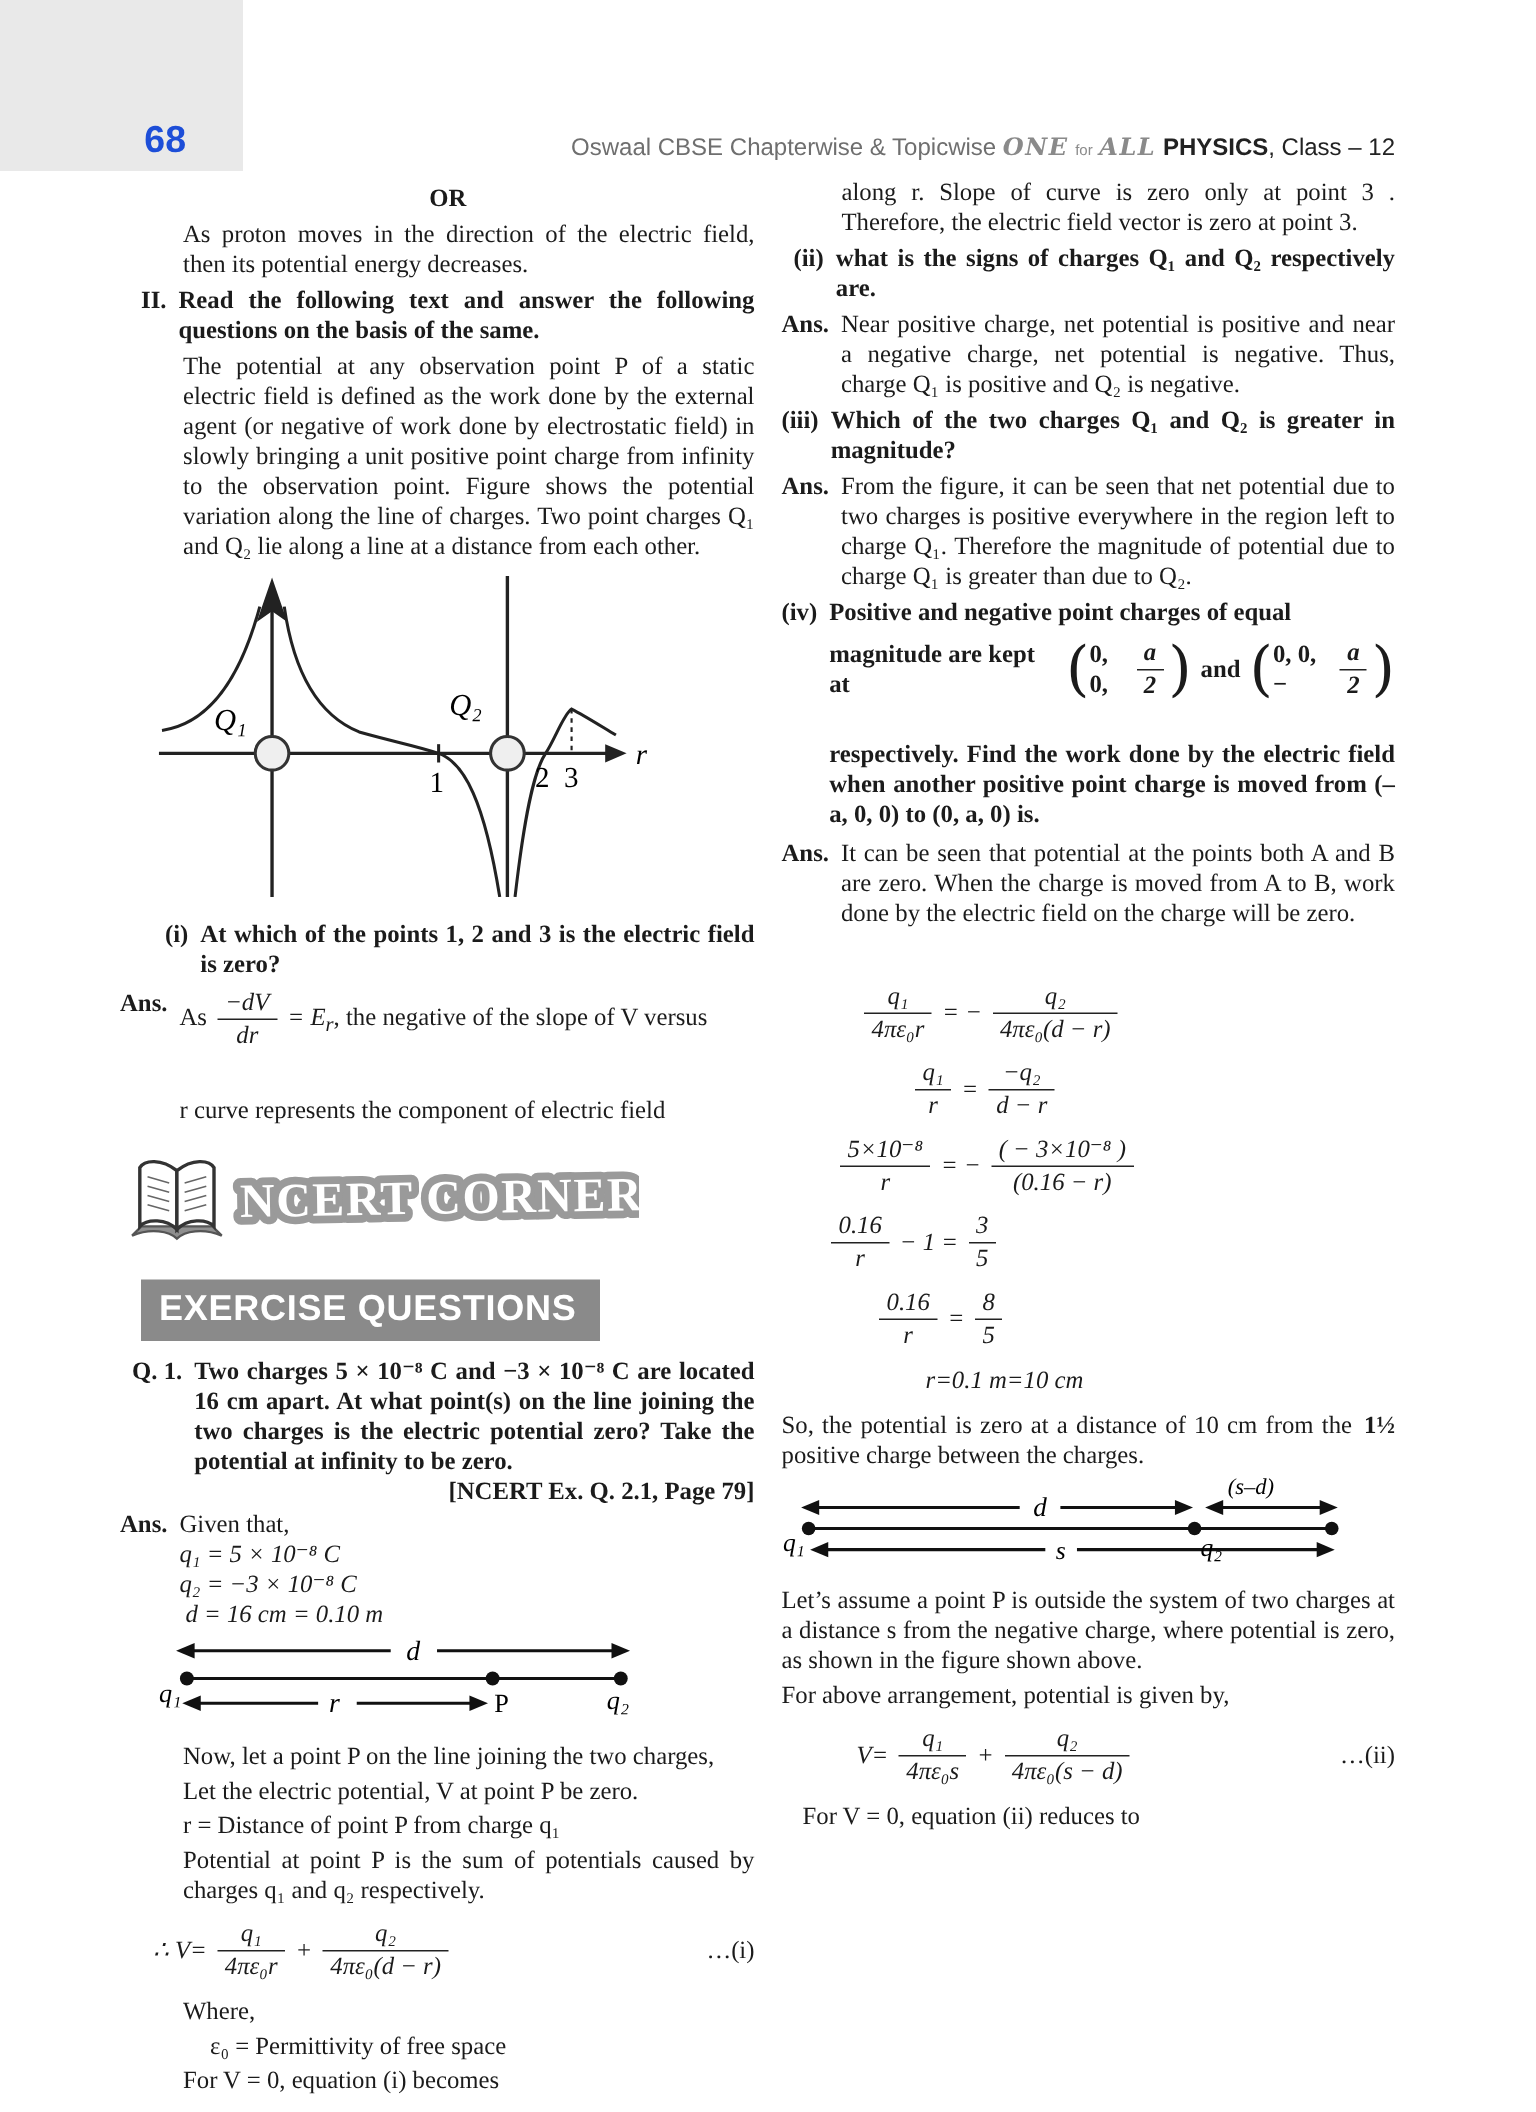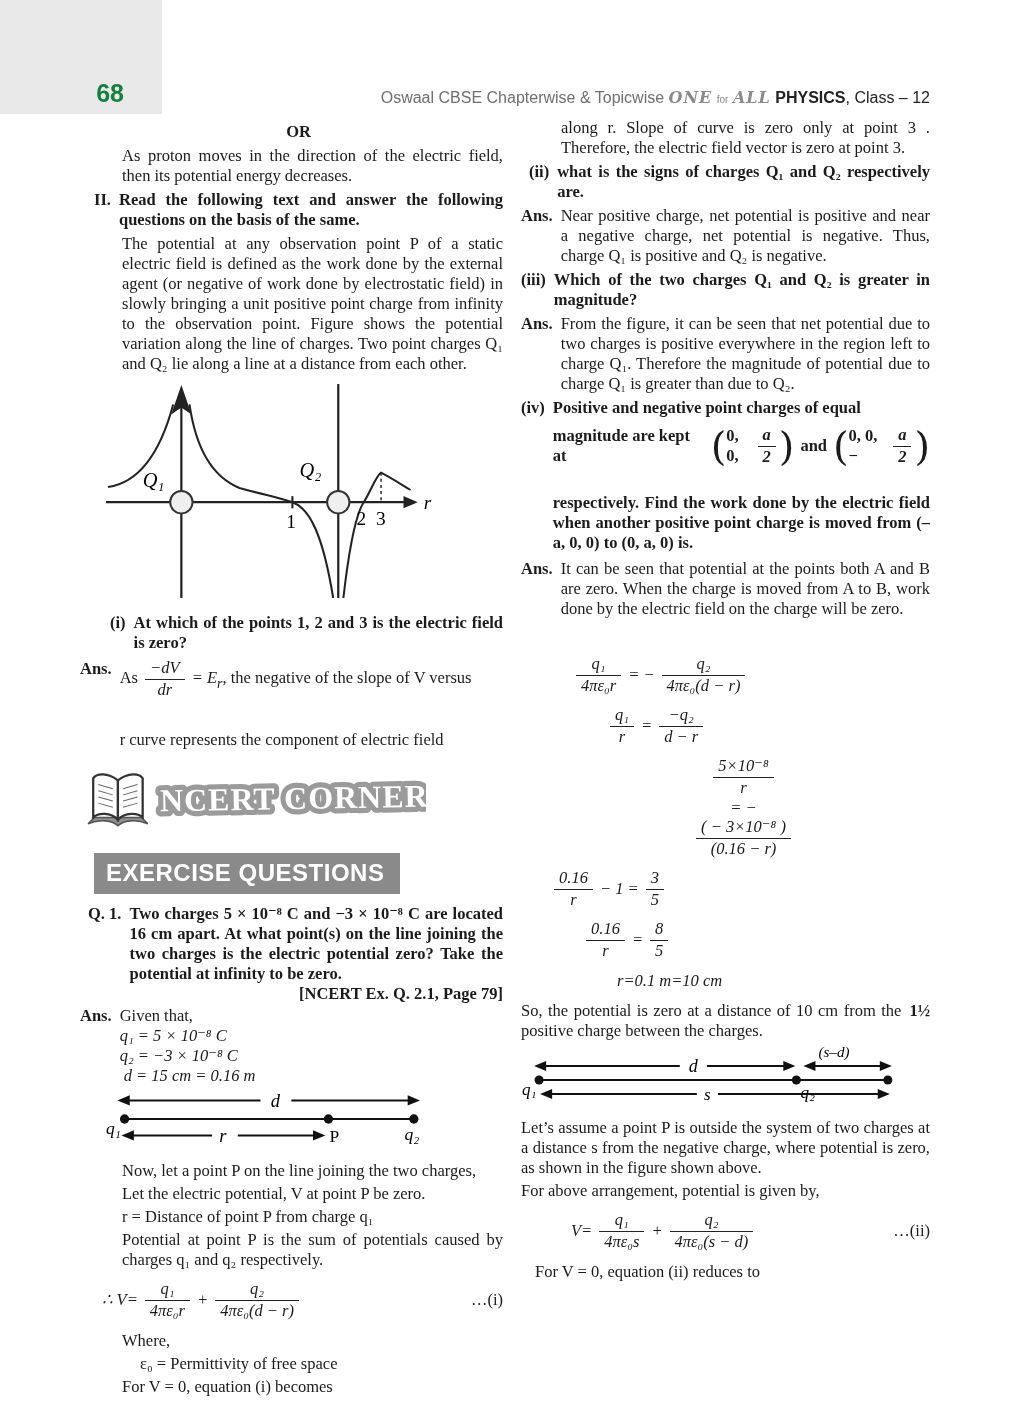--- a/index.html
+++ b/index.html
@@ -1,20 +1,20 @@
 <!DOCTYPE html>
 <html><head>
 <meta charset="utf-8">
 <style>
   html,body{margin:0;padding:0;background:#ffffff;}
   .page{position:relative;width:1024px;height:1408px;background:#fff;color:#1b1b1b;
         font-family:"Liberation Serif","DejaVu Serif",serif;font-size:16.5px;overflow:hidden;}
   .pagenum-box{position:absolute;left:0;top:0;width:162px;height:114px;background:#e9e9e9;
         display:flex;align-items:flex-end;justify-content:flex-end;padding:0 38px 6px 0;box-sizing:border-box;}
-  .pagenum-box span{font-family:"Liberation Sans","DejaVu Sans",sans-serif;font-weight:bold;font-size:25px;color:#15803d;}
+  .pagenum-box span{font-family:"Liberation Sans","DejaVu Sans",sans-serif;font-weight:bold;font-size:25px;color:#1d4ed8;}
   .header{position:absolute;top:88px;right:94px;font-family:"Liberation Sans","DejaVu Sans",sans-serif;
         font-size:16px;color:#6f6f6f;white-space:nowrap;}
   .h-brand{font-weight:bold;font-style:italic;color:#8a8a8a;font-family:"DejaVu Serif",serif;letter-spacing:1px;}
   .h-for{color:#8a8a8a;font-size:10px;}
   .h-subject{font-weight:bold;color:#222;}
   .h-class{color:#222;}
   .columns{position:absolute;top:118px;left:94px;width:836px;display:flex;gap:18px;justify-content:flex-end;}
   .col{width:409px;}
   .just{text-align:justify;}
   .center{text-align:center;}
@@ -149,21 +149,21 @@
         <div class="txt just bold">Two charges 5 × 10⁻⁸ C and −3 × 10⁻⁸ C are located 16 cm apart. At what point(s) on the line joining the two charges is the electric potential zero? Take the potential at infinity to be zero.</div>
       </div>
       <div class="bold" style="text-align:right;">[NCERT Ex. Q. 2.1, Page 79]</div>
 
       <div class="row" style="margin-top:2px;">
         <span class="lbl" style="margin-left:-14px;">Ans.</span>
         <div class="txt">
           <div>Given that,</div>
           <div style="font-style:italic;">q₁ = 5 × 10⁻⁸ C</div>
           <div style="font-style:italic;">q₂ = −3 × 10⁻⁸ C</div>
-          <div style="font-style:italic;padding-left:4px;">d = 15 cm = 0.16 m</div>
+          <div style="font-style:italic;padding-left:4px;">d = 16 cm = 0.10 m</div>
         </div>
       </div>
 
       <div style="margin:2px 0 6px 10px;">
         <svg width="350" height="62" viewBox="0 0 340 60">
           <g stroke="#111" stroke-width="2">
             <line x1="22" y1="12" x2="152" y2="12"></line>
               <line x1="182" y1="12" x2="298" y2="12"></line>
             <line x1="16" y1="30" x2="304" y2="30"></line>
             <line x1="28" y1="46" x2="105" y2="46"></line>
@@ -280,21 +280,21 @@
           <span class="frac">
               <span class="num">q₁</span>
               <span class="den">r</span>
             </span>
           <span class="op">=</span>
           <span class="frac">
               <span class="num">−q₂</span>
               <span class="den">d − r</span>
             </span>
         </div>
-        <div class="eq" style="margin-left:36px;flex-direction:column;">
+        <div class="eq" style="margin-left:36px;">
           <span class="frac">
               <span class="num">5×10⁻⁸</span>
               <span class="den">r</span>
             </span>
           <span class="op">= −</span>
           <span class="frac">
               <span class="num">( − 3×10⁻⁸ )</span>
               <span class="den">(0.16 − r)</span>
             </span>
         </div>

